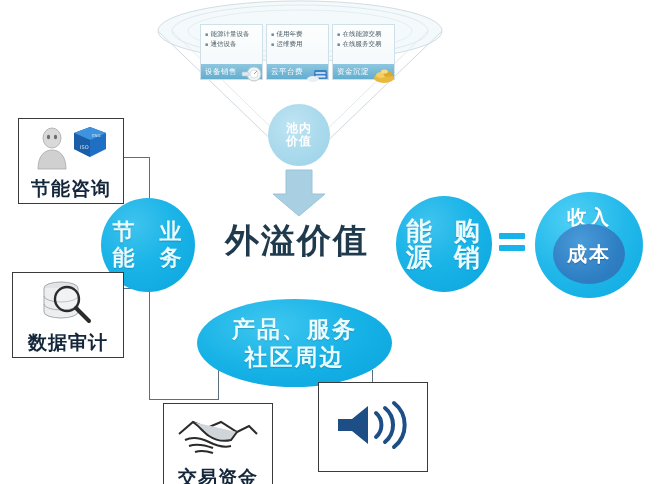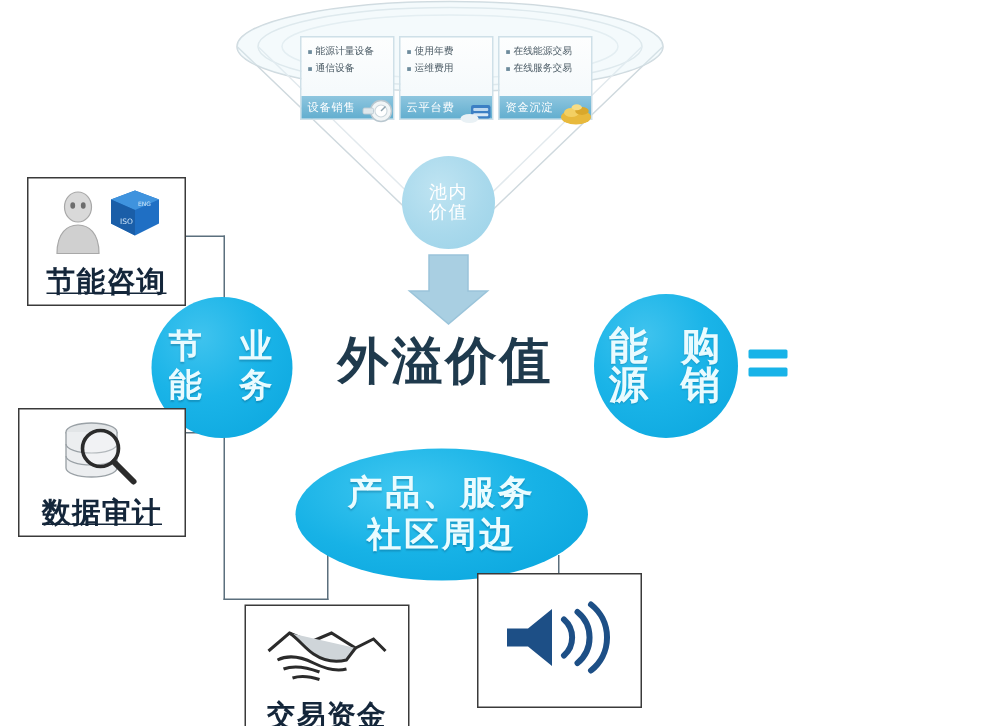--- a/index.html
+++ b/index.html
@@ -13,21 +13,21 @@
   #stage{position:absolute;left:0;top:0;width:658px;height:484px;padding-left:44px;}
 
   
   .funnel-svg{position:absolute;left:150px;top:-2px;width:300px;height:180px;}
 
   .pool-circle{
     position:absolute;left:268px;top:104px;width:62px;height:62px;
     border-radius:50%;
     background:radial-gradient(circle at 40% 35%,#bfe4f2 0%,#a9d9ec 55%,#9bd2e8 100%);
     display:flex;flex-direction:column;align-items:center;justify-content:center;
-    color:#ffffff;font-size:12px;line-height:13px;font-weight:normal;
+    color:#ffffff;font-size:12px;line-height:13px;font-weight:bold;
     letter-spacing:1px;text-align:center;
   }
 
   
   .card{
     position:absolute;
     background:linear-gradient(180deg,#fdfefe 0%,#f2f8fb 100%);
     border:1px solid #cfe0e8;
     box-sizing:border-box;
   }
@@ -105,21 +105,21 @@
   
   .iconbox{
     position:absolute;border:1px solid #3a3a3a;background:#ffffff;
     box-sizing:border-box;
     display:flex;flex-direction:column;align-items:center;justify-content:flex-end;
     padding-bottom:4px;
   }
   .iconbox .glyph{flex:1;display:flex;align-items:center;justify-content:center;width:100%;}
   .iconbox .cap{
     font-size:19px;font-weight:bold;color:#14263a;letter-spacing:1px;
-    white-space:nowrap;line-height:22px;text-decoration:underline;
+    white-space:nowrap;line-height:22px;
   }
   #box-energy-consult{left:18px;top:118px;width:106px;height:86px;}
   #box-data-audit{left:12px;top:272px;width:112px;height:86px;}
   #box-trade-funds{left:163px;top:403px;width:110px;height:90px;}
   #box-ad-revenue{left:318px;top:382px;width:110px;height:90px;}
 
   
   .conn{position:absolute;background:#5b6f7d;}
 
   svg{display:block;overflow:visible;}
@@ -213,20 +213,26 @@
   <div class="ellipse-bubble">
     <span>产品、服务</span>
     <span>社区周边</span>
   </div>
 
   <svg class="equals" viewBox="0 0 30 28">
     <rect x="2" y="5" width="26" height="6" rx="1" fill="#18b3e8"></rect>
     <rect x="2" y="17" width="26" height="6" rx="1" fill="#18b3e8"></rect>
   </svg>
 
+  <div class="donut-outer">
+    <div class="rev">收入</div>
+    <div class="donut-inner">
+      <span>成本</span>
+    </div>
+  </div>
 
   <div class="iconbox" id="box-energy-consult">
     <div class="glyph">
       <svg width="86" height="46" viewBox="0 0 86 46">
         <ellipse cx="24" cy="13" rx="9" ry="10" fill="#d9d9d9" stroke="#a8a8a8" stroke-width="0.8"></ellipse>
         <path d="M10 44 C10 30 17 25 24 25 C31 25 38 30 38 44 Z" fill="#d0d0d0" stroke="#a8a8a8" stroke-width="0.8"></path>
         <ellipse cx="20.5" cy="12" rx="1.6" ry="2.2" fill="#6d6d6d"></ellipse>
         <ellipse cx="27.5" cy="12" rx="1.6" ry="2.2" fill="#6d6d6d"></ellipse>
         <g transform="translate(46,2)">
           <polygon points="16,0 32,6 32,22 16,30 0,22 0,6" fill="#1f6fc4"></polygon>

